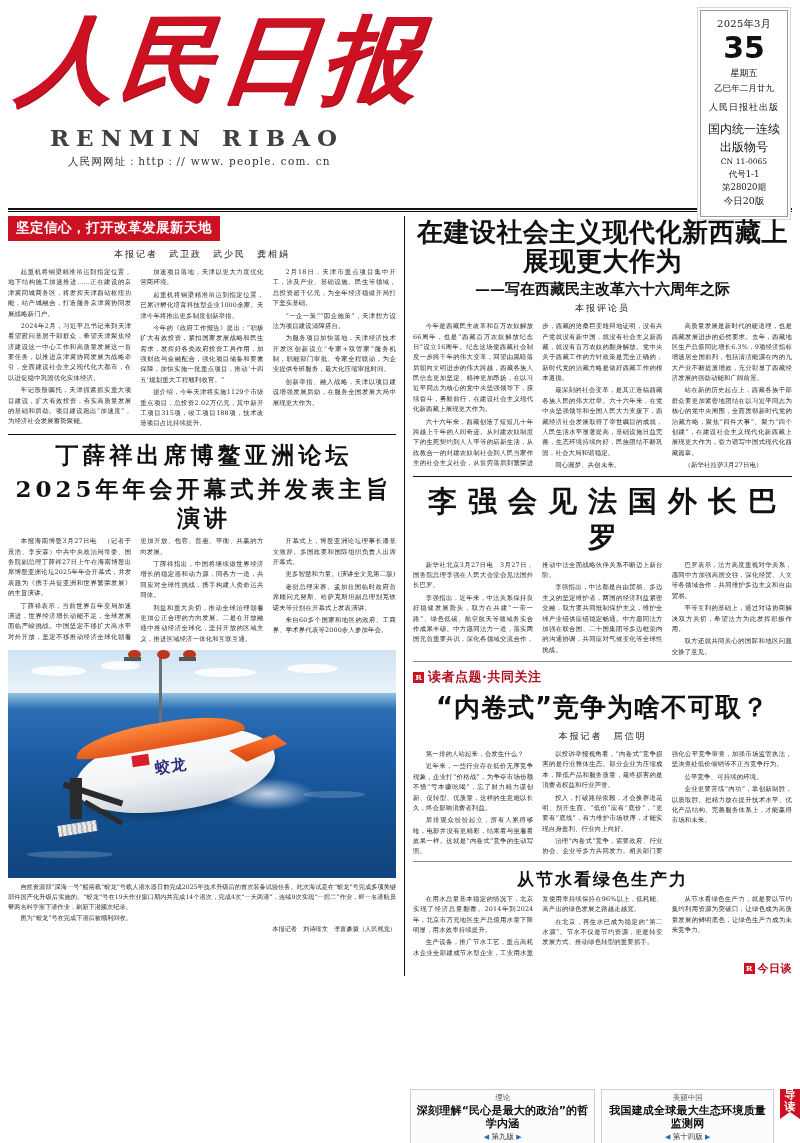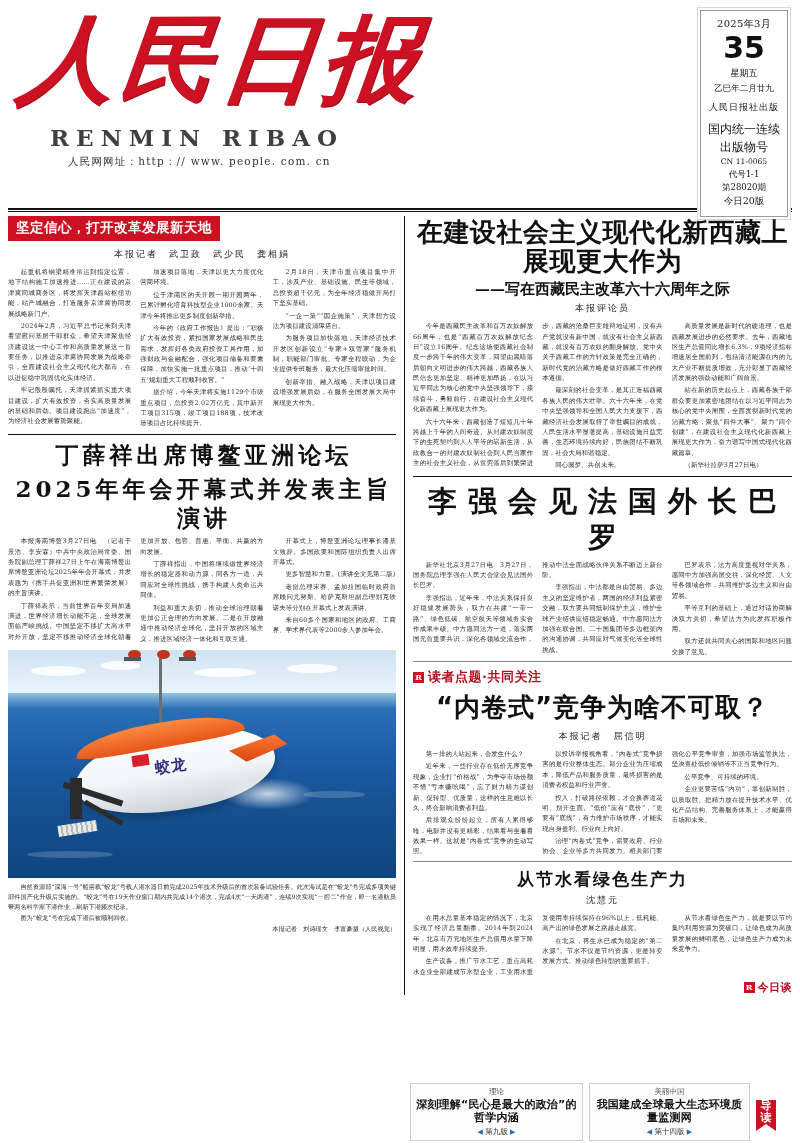--- a/index.html
+++ b/index.html
@@ -287,23 +287,23 @@
     line-height:1.6;
     text-align:justify;
     color:#2a2a2a;
   }
   .caption p{margin:0 0 1px;text-indent:2em;}
   .cap-credit{text-align:right;text-indent:0;}
 
   
   .bottom-bar{
     position:absolute;
-    left:8px;right:24px;bottom:8px;
+    left:8px;right:0;bottom:8px;
     display:flex;
-    align-items:center;
+    align-items:flex-start;
     gap:6px;
     height:46px;
   }
   .bb-spacer{flex:0 0 396px;}
   .bb-card{
     flex:1 1 auto;
     border:1px solid #cfcfcf;
     background:#fcfcfc;
     text-align:center;
     padding:3px 4px;
@@ -364,21 +364,21 @@
     <div class="col-left">
 
       <div>
         <div class="kicker">坚定信心，打开改革发展新天地</div>
         <div class="byline">本报记者　武卫政　武少民　龚相娟</div>
         <div class="cols3">
           <p>起重机将钢梁精准吊运到指定位置，地下结构施工加速推进……正在建设的京津冀同城商务区，将发挥天津西站枢纽功能，站产城融合，打造服务京津冀协同发展战略新门户。</p>
           <p>2024年2月，习近平总书记来到天津看望慰问基层干部群众，希望天津聚焦经济建设这一中心工作和高质量发展这一首要任务，以推进京津冀协同发展为战略牵引，全面建设社会主义现代化大都市，在以进促稳中巩固优化实体经济。</p>
           <p>牢记殷殷嘱托，天津抓紧抓实重大项目建设，扩大有效投资，夯实高质量发展的基础和后劲。项目建设跑出“加速度”，为经济社会发展蓄势聚能。</p>
           <p>加速项目落地，天津以更大力度优化营商环境。</p>
-          <p>位于津南区的天开园一期开园两年，已累计孵化培育科技型企业1000余家。天津今年将推出更多制度创新举措。</p>
+          <p>起重机将钢梁精准吊运到指定位置，已累计孵化培育科技型企业1000余家。天津今年将推出更多制度创新举措。</p>
           <p>今年的《政府工作报告》提出：“积极扩大有效投资，紧扣国家发展战略和民生需求，发挥好各类政府投资工具作用，加强财政与金融配合，强化项目储备和要素保障，加快实施一批重点项目，推动‘十四五’规划重大工程顺利收官。”</p>
           <p>据介绍，今年天津将实施1129个市级重点项目，总投资2.02万亿元，其中新开工项目315项，竣工项目188项，技术改造项目占比持续提升。</p>
           <p>2月18日，天津市重点项目集中开工，涉及产业、基础设施、民生等领域，总投资超千亿元，为全年经济稳健开局打下坚实基础。</p>
           <p>“一企一策”“因企施策”，天津想方设法为项目建设清障搭台。</p>
           <p>为服务项目加快落地，天津经济技术开发区创新设立“专家+双管家”服务机制，职能部门审批、专家全程联动，为企业提供专班服务，最大化压缩审批时间。</p>
           <p>创新举措、融入战略，天津以项目建设增强发展后劲，在服务全国发展大局中展现更大作为。</p>
         </div>
       </div>
 
       <div class="hr-sep"></div>
@@ -482,21 +482,20 @@
           <p>治理“内卷式”竞争，需要政府、行业协会、企业等多方共同发力。相关部门要强化公平竞争审查，加强市场监管执法，坚决查处低价倾销等不正当竞争行为。</p>
           <p>公平竞争、可持续的环境。</p>
           <p>企业更要苦练“内功”，靠创新制胜，以质取胜。把精力放在提升技术水平、优化产品结构、完善服务体系上，才能赢得市场和未来。</p>
         </div>
       </div>
 
       <div class="hr-sep-thin"></div>
 
       <div>
         <div class="h-mid">从节水看绿色生产力</div>
-        <div class="byline">沈慧元</div>
         <div class="cols3">
           <p>在用水总量基本稳定的情况下，北京实现了经济总量翻番。2014年到2024年，北京市万元地区生产总值用水量下降明显，用水效率持续提升。</p>
           <p>生产设备，推广节水工艺，重点高耗水企业全部建成节水型企业，工业用水重复使用率持续保持在96%以上，低耗能、高产出的绿色发展之路越走越宽。</p>
           <p>在北京，再生水已成为稳定的“第二水源”。节水不仅是节约资源，更是转变发展方式、推动绿色转型的重要抓手。</p>
           <p>从节水看绿色生产力，就是要以节约集约利用资源为突破口，让绿色成为高质量发展的鲜明底色，让绿色生产力成为未来竞争力。</p>
         </div>
         <div class="sec-tag-right">
           <span class="rbox">R</span>
           <span class="sec-tag-label">今日谈</span>
         </div>

